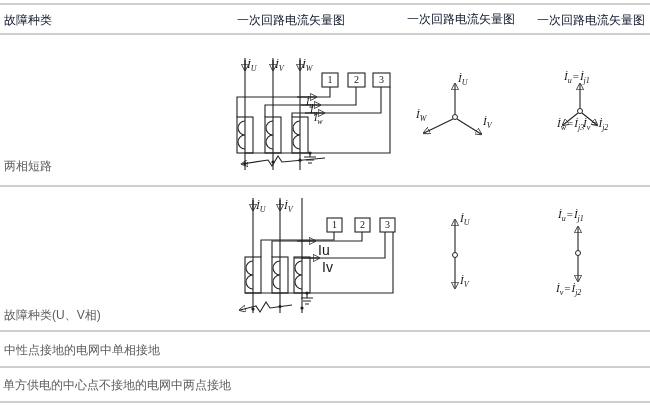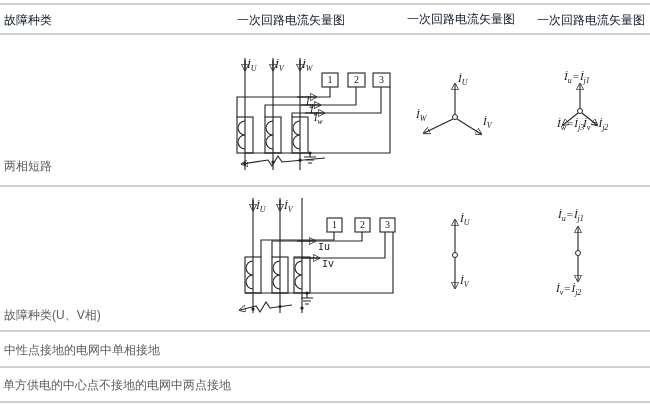--- a/index.html
+++ b/index.html
@@ -6,21 +6,21 @@
   html,body{width:650px;height:405px}
   body{position:relative;background:#ffffff;font-family:"Liberation Sans",sans-serif;overflow:hidden}
   .hline{position:absolute;left:0;width:650px;height:2px;background:#cfcfcf}
   .htxt{position:absolute;font-size:12px;color:#0f172a;white-space:nowrap;line-height:1.2}
   .rtxt{position:absolute;font-size:12px;color:#5c5c5c;white-space:nowrap;line-height:1.2}
   .dsvg{position:absolute}
   .lbl{position:absolute;font-family:"Liberation Serif",serif;font-style:italic;
        font-size:11px;color:#161616;white-space:nowrap;line-height:1}
   .lbl sub{font-size:8px;vertical-align:-3px}
   .lbl .eq{padding:0 1px;font-style:normal}
-  .lblp{position:absolute;font-family:Liberation Mono, monospace;font-size:10px;
+  .lblp{position:absolute;font-family:Liberation Sans, sans-serif;font-size:14px;
         color:#161616;white-space:nowrap;line-height:1}
   .boxnum{position:absolute;font-family:"Liberation Serif",serif;font-size:10px;
           color:#161616;text-align:center;line-height:1}
   svg{display:block}
   path,line,rect.wire{stroke:#222;stroke-width:1.1;fill:none}
   rect.relay{stroke:#222;stroke-width:1.1;fill:#fff}
   circle.node{stroke:#222;stroke-width:1;fill:#fff}
   circle.dot{fill:#222;stroke:none}
 </style>
 </head>

